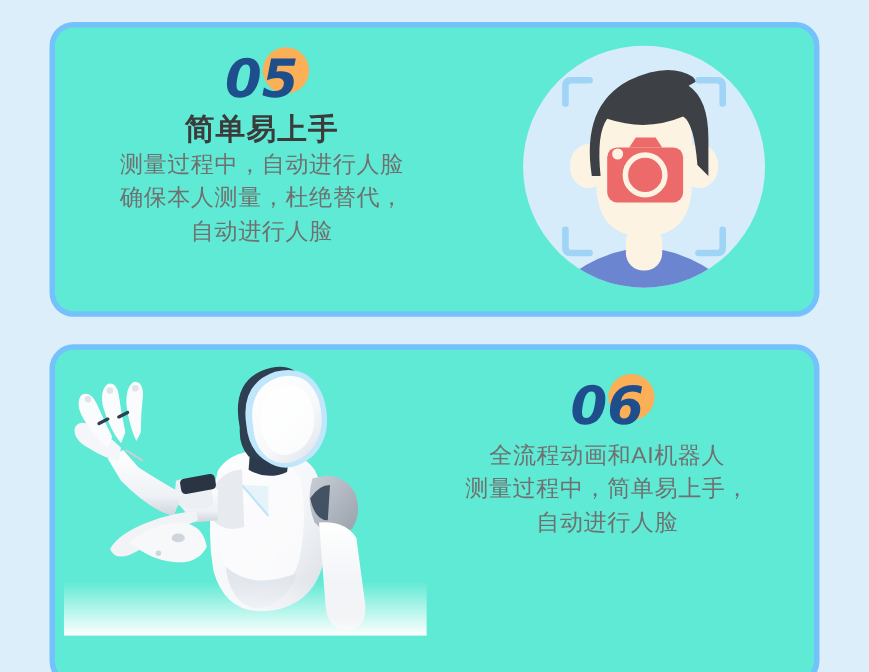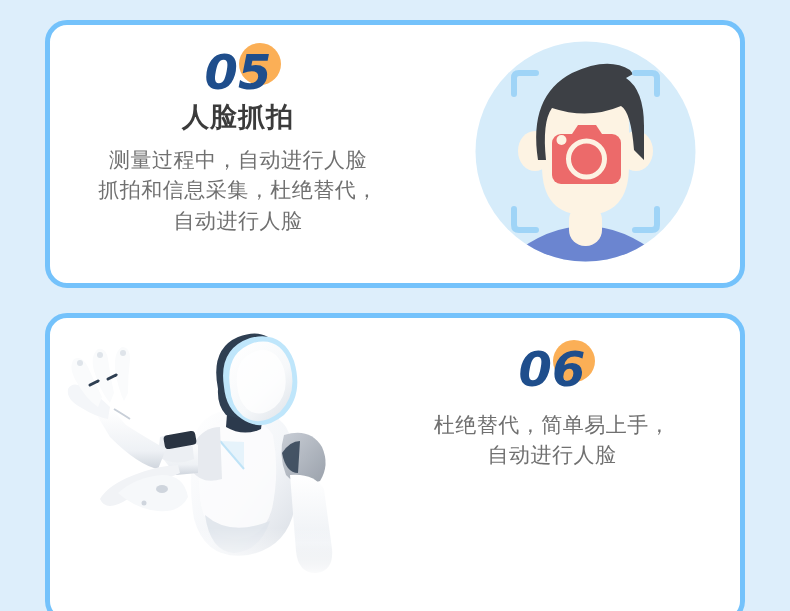--- a/index.html
+++ b/index.html
@@ -18,21 +18,21 @@
   .page {
     position: absolute;
     inset: 0;
     width: 790px;
     height: 611px;
   }
 
   
   .card {
     position: absolute;
-    background: #ffffff;
+    background: #5eead4;
     border: 5px solid #74c2fb;
     border-radius: 22px;
     box-sizing: border-box;
     overflow: hidden;
   }
   #card-face {
     left: 45px;
     top: 20px;
     width: 700px;
     height: 268px;
@@ -89,21 +89,20 @@
   .heading {
     margin-top: -2px;
     font-size: 27px;
     font-weight: bold;
     color: #3b3b3b;
     letter-spacing: 1px;
     line-height: 1.25;
   }
 
   .body-text {
-    margin-top: 10px;
     font-size: 21px;
     color: #707070;
     line-height: 1.45;
     letter-spacing: 0.5px;
   }
   .body-text div { white-space: nowrap; }
 
   
   #avatar {
     position: absolute;
@@ -128,24 +127,24 @@
 <div class="page">
 
   <div class="card" id="card-face">
     <div class="card-inner">
 
       <div class="text-block">
         <div class="numwrap">
           <span class="num-dot"></span>
           <span class="num">05</span>
         </div>
-        <div class="heading">人脸抓拍</div>
+        <div class="heading">简单易上手</div>
         <div class="body-text">
           <div>测量过程中，自动进行人脸</div>
-          <div>抓拍和信息采集，杜绝替代，</div>
+          <div>确保本人测量，杜绝替代，</div>
           <div>自动进行人脸</div>
         </div>
       </div>
 
       <svg id="avatar" viewBox="0 0 235 235">
         <defs>
           <clipPath id="circleClip">
             <circle cx="117.5" cy="117.5" r="110"></circle>
           </clipPath>
         </defs>
@@ -275,21 +274,22 @@
 
         <rect x="0" y="205" width="330" height="50" fill="url(#fadeOut)"></rect>
       </svg>
 
       <div class="text-block">
         <div class="numwrap">
           <span class="num-dot"></span>
           <span class="num">06</span>
         </div>
         <div class="body-text">
-          <div>杜绝替代，简单易上手，</div>
+          <div>全流程动画和AI机器人</div>
+          <div>测量过程中，简单易上手，</div>
           <div>自动进行人脸</div>
         </div>
       </div>
 
     </div>
   </div>
 
 </div>
 
 </body></html>

